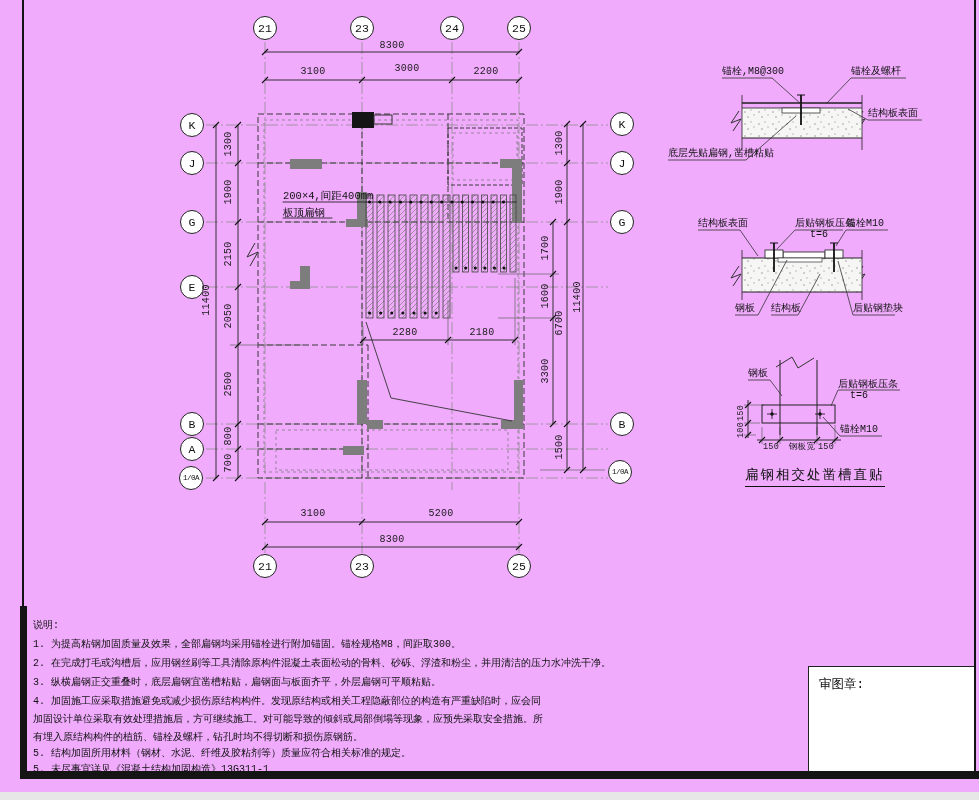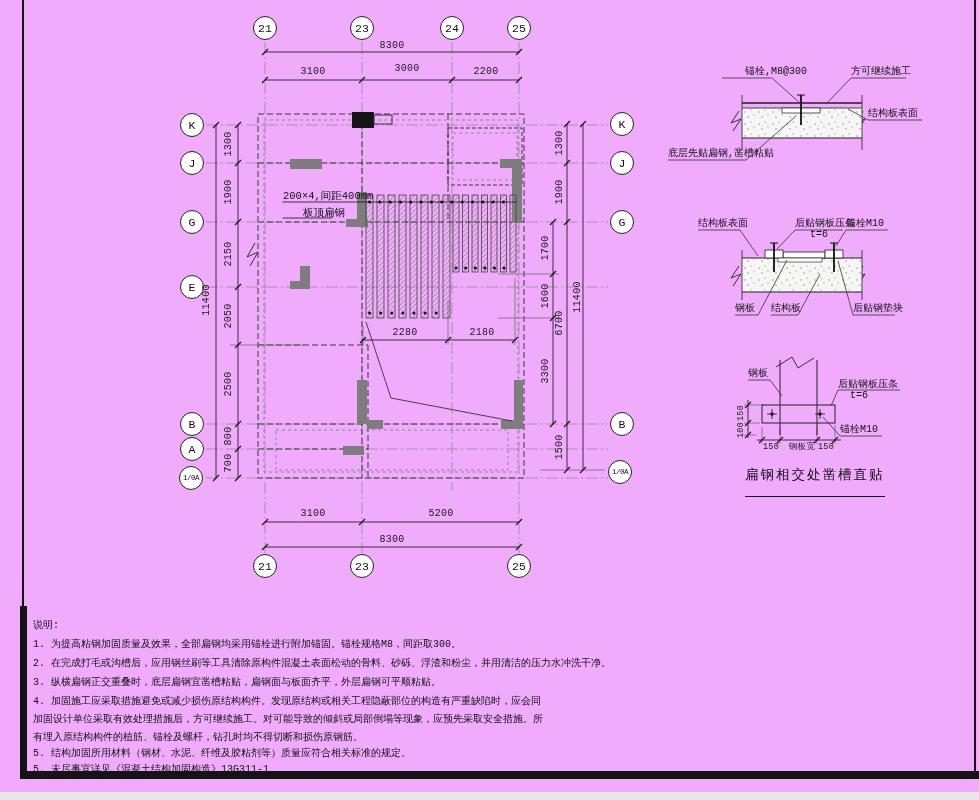--- a/index.html
+++ b/index.html
@@ -11,21 +11,21 @@
   .dimv{position:absolute;font-size:10px;color:#1a1a1a;white-space:nowrap;
        transform:translate(-50%,-50%) rotate(-90deg);letter-spacing:0.3px;}
   .dimv.sm,.dim.sm{font-size:8.5px;}
   .lbl{position:absolute;font-size:10px;color:#111;white-space:nowrap;}
   .bubble{position:absolute;width:24px;height:24px;border:1.3px solid #222;border-radius:50%;
           background:#fff;display:flex;align-items:center;justify-content:center;
           font-size:11.5px;color:#111;box-sizing:border-box;}
   .bubble.smtxt{font-size:7.5px;letter-spacing:-0.5px;}
   .note{position:absolute;left:33px;font-size:10px;color:#111;white-space:nowrap;}
   .d3title{position:absolute;font-size:13.5px;color:#111;letter-spacing:2px;
-           border-bottom:1.5px solid #111;padding-bottom:12px;white-space:nowrap;}
+           border-bottom:1.5px solid #111;padding-bottom:2px;white-space:nowrap;}
   .frame{position:absolute;background:#141414;}
   .stampbox{position:absolute;left:808px;top:666px;width:167px;height:106px;
             border:1.5px solid #222;box-sizing:border-box;background:#fff;}
   .stamplbl{position:absolute;left:10px;top:9px;font-size:12.5px;color:#111;}
   .graystrip{position:absolute;left:0;top:792px;width:979px;height:8px;background:#e7e7e7;}
 </style>
 </head>
 <body>
 
 <div id="sheet">
@@ -352,24 +352,24 @@
   <span class="dimv" style="left:559px;top:143px;">1300</span>
   <span class="dimv" style="left:559px;top:192px;">1900</span>
   <span class="dimv" style="left:559px;top:323px;">6700</span>
   <span class="dimv" style="left:559px;top:447px;">1500</span>
   <span class="dimv" style="left:577px;top:297px;">11400</span>
 
   <span class="dim" style="left:405px;top:332px;">2280</span>
   <span class="dim" style="left:482px;top:332px;">2180</span>
 
   <span class="lbl" style="left:283px;top:189px;font-size:10.5px;">200×4,间距400mm</span>
-  <span class="lbl" style="left:283px;top:206px;font-size:10.5px;margin-left:20px;">板顶扁钢</span>
-
-  <span class="lbl" style="left:722px;top:64px;margin-left:23px;">锚栓,M8@300</span>
-  <span class="lbl" style="left:851px;top:64px;">方可继续施工</span>
+  <span class="lbl" style="left:283px;top:206px;font-size:10.5px;">板顶扁钢</span>
+
+  <span class="lbl" style="left:722px;top:64px;">锚栓,M8@300</span>
+  <span class="lbl" style="left:851px;top:64px;">锚栓及螺杆</span>
   <span class="lbl" style="left:868px;top:106px;">结构板表面</span>
   <span class="lbl" style="left:668px;top:146px;">底层先贴扁钢,凿槽粘贴</span>
 
   <span class="lbl" style="left:698px;top:216px;">结构板表面</span>
   <span class="lbl" style="left:795px;top:216px;">后贴钢板压条</span>
   <span class="lbl" style="left:810px;top:229px;">t=6</span>
   <span class="lbl" style="left:846px;top:216px;">锚栓M10</span>
   <span class="lbl" style="left:735px;top:301px;">钢板</span>
   <span class="lbl" style="left:771px;top:301px;">结构板</span>
   <span class="lbl" style="left:853px;top:301px;">后贴钢垫块</span>
@@ -390,20 +390,23 @@
     <span class="note" style="top:637px;">1. 为提高粘钢加固质量及效果，全部扁钢均采用锚栓进行附加锚固。锚栓规格M8，间距取300。</span>
     <span class="note" style="top:656px;">2. 在完成打毛或沟槽后，应用钢丝刷等工具清除原构件混凝土表面松动的骨料、砂砾、浮渣和粉尘，并用清洁的压力水冲洗干净。</span>
     <span class="note" style="top:675px;">3. 纵横扁钢正交重叠时，底层扁钢宜凿槽粘贴，扁钢面与板面齐平，外层扁钢可平顺粘贴。</span>
     <span class="note" style="top:694px;">4. 加固施工应采取措施避免或减少损伤原结构构件。发现原结构或相关工程隐蔽部位的构造有严重缺陷时，应会同</span>
     <span class="note" style="top:712px;">加固设计单位采取有效处理措施后，方可继续施工。对可能导致的倾斜或局部倒塌等现象，应预先采取安全措施。所</span>
     <span class="note" style="top:730px;">有埋入原结构构件的植筋、锚栓及螺杆，钻孔时均不得切断和损伤原钢筋。</span>
     <span class="note" style="top:746px;">5. 结构加固所用材料（钢材、水泥、纤维及胶粘剂等）质量应符合相关标准的规定。</span>
     <span class="note" style="top:762px;">5. 未尽事宜详见《混凝土结构加固构造》13G311-1。</span>
   </div>
 
+  <div class="stampbox">
+    <span class="stamplbl">审图章:</span>
+  </div>
 
   <div class="frame" style="left:22px;top:0;width:2px;height:772px;"></div>
   <div class="frame" style="left:20px;top:606px;width:7px;height:166px;"></div>
   <div class="frame" style="left:20px;top:771px;width:959px;height:8px;"></div>
   <div class="frame" style="left:974px;top:0;width:2px;height:779px;"></div>
   <div class="graystrip"></div>
 
 </div>
 
 </body></html>

